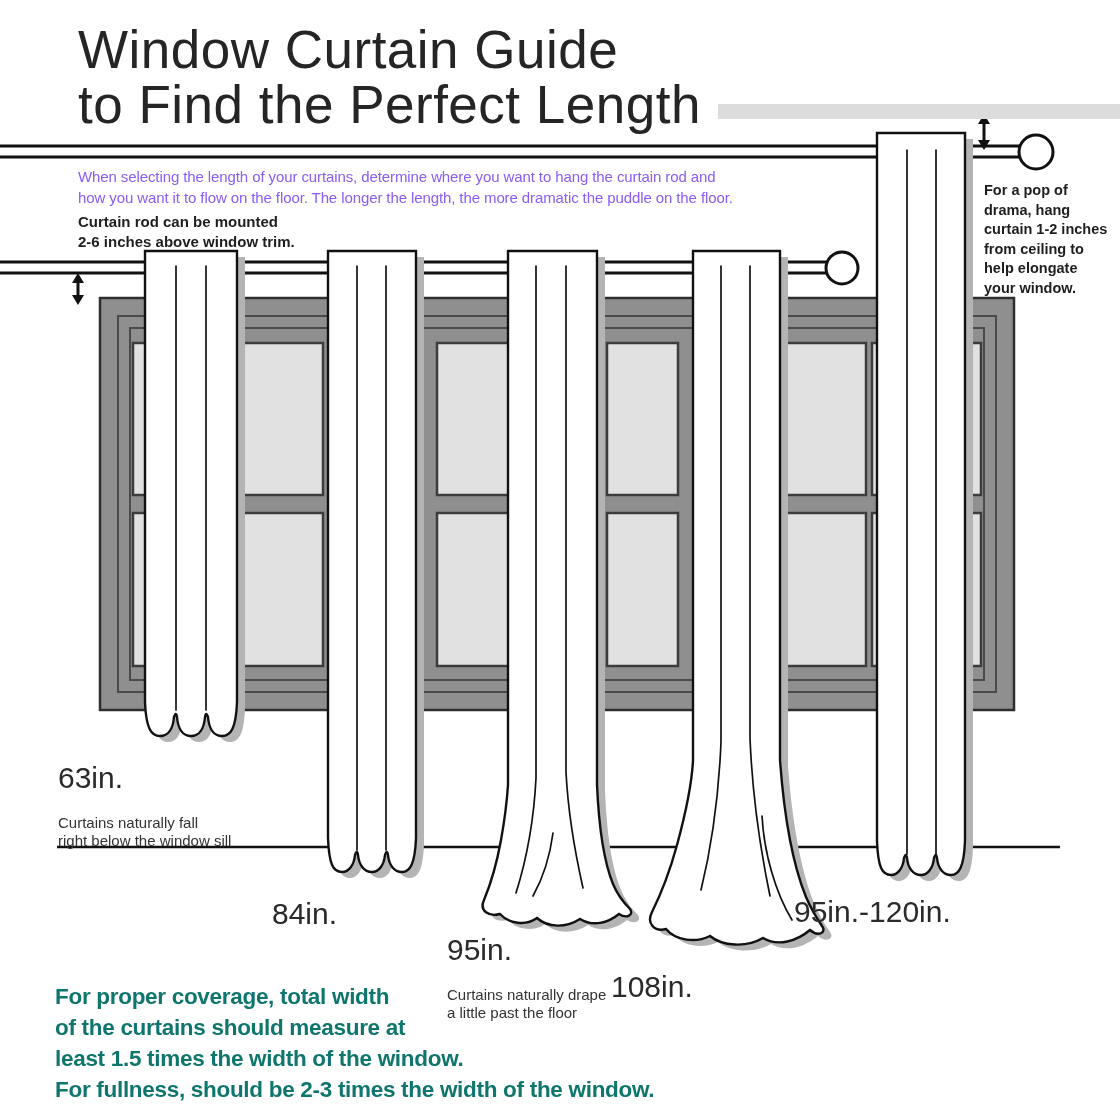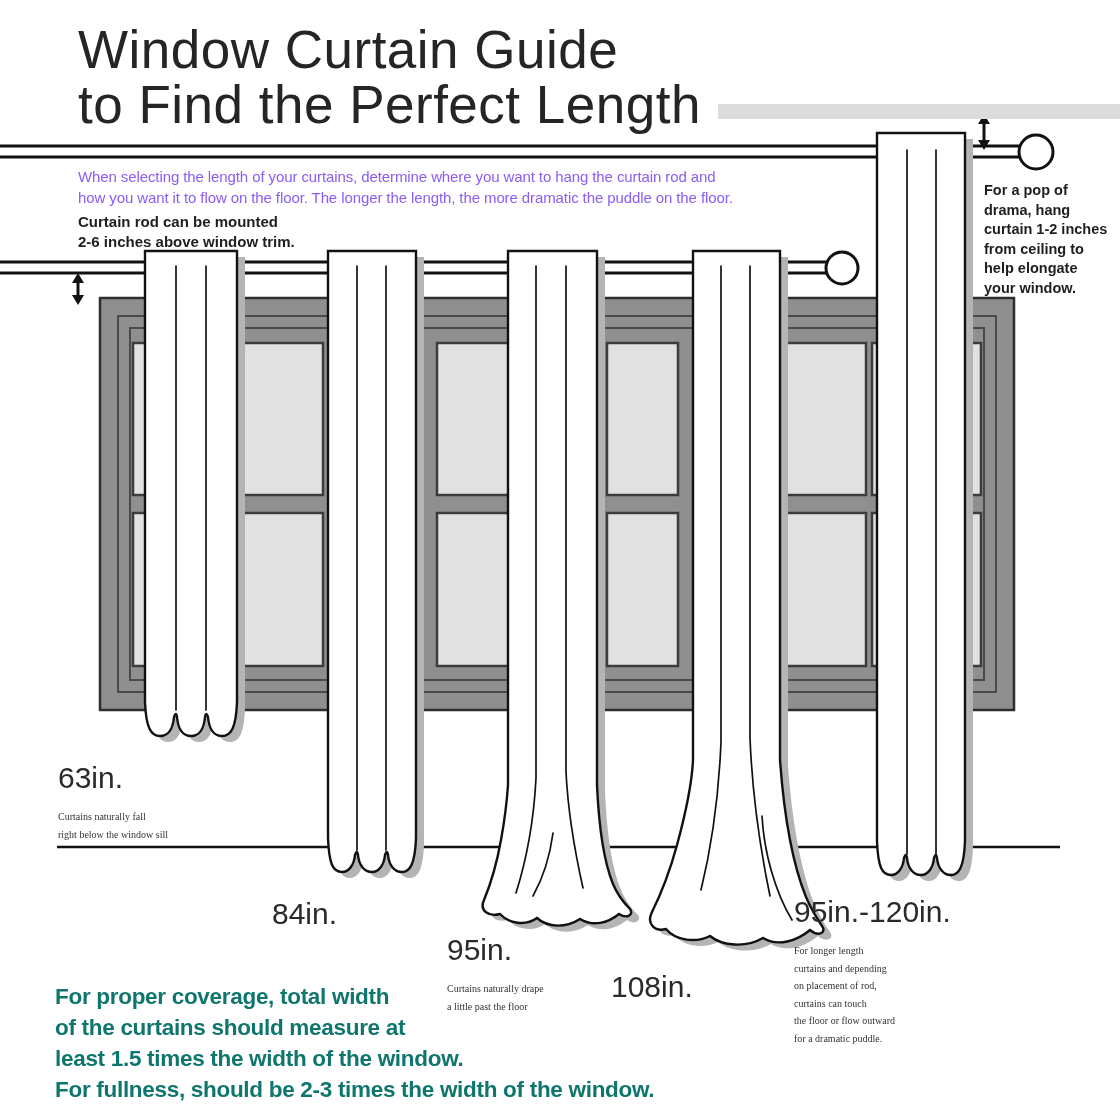--- a/index.html
+++ b/index.html
@@ -9,21 +9,21 @@
   .pre{white-space:pre-line;}
   #title{left:78px;top:22px;font-size:53px;line-height:55px;font-weight:300;
          color:#252525;letter-spacing:0.5px;}
   #ceiling-bar{left:718px;top:104px;width:402px;height:15px;background:#dcdcdc;}
   #intro{left:78px;top:167px;font-size:15px;line-height:20.5px;color:#8b5cf6;letter-spacing:-0.1px;}
   #rod-note{left:78px;top:212px;font-size:15px;line-height:20px;font-weight:700;color:#1e1e1e;}
   #drama-note{left:984px;top:181px;width:145px;font-size:14.5px;line-height:19.5px;
               font-weight:700;color:#1e1e1e;}
   .lab{}
   .lab .num{font-size:30px;line-height:32px;color:#2a2a2a;}
-  .lab .desc{font-size:10px;line-height:17.5px;color:#333;margin-top:14px;white-space:pre-line;font-family:Liberation Serif, serif;}
+  .lab .desc{font-size:15px;line-height:17.5px;color:#333;margin-top:20px;white-space:pre-line;}
   #lab-63{left:58px;top:762px;width:270px;}
   #lab-84{left:272px;top:898px;width:220px;}
   #lab-95{left:447px;top:934px;width:220px;}
   #lab-108{left:611px;top:971px;width:260px;}
   #lab-95-120{left:794px;top:896px;width:260px;}
   #lab-95-120 .desc{line-height:17.5px;}
   #coverage{left:55px;top:981px;font-size:22.5px;line-height:31px;font-weight:700;
             color:#0f766e;letter-spacing:-0.3px;}
   svg{position:absolute;left:0;top:0;}
 </style>
@@ -132,24 +132,18 @@
 <div id="lab-95" class="abs lab">
   <div class="num">95in.</div>
   <div class="desc">Curtains naturally drape
 a little past the floor</div>
 </div>
 <div id="lab-108" class="abs lab">
   <div class="num">108in.</div>
 </div>
 <div id="lab-95-120" class="abs lab">
   <div class="num">95in.-120in.</div>
-  <div class="desc">For longer length
-curtains and depending
-on placement of rod,
-curtains can touch
-the floor or flow outward
-for a dramatic puddle.</div>
 </div>
 
 <div id="coverage" class="abs pre">For proper coverage, total width
 of the curtains should measure at
 least 1.5 times the width of the window.
 For fullness, should be 2-3 times the width of the window.</div>
 
 </body></html>

